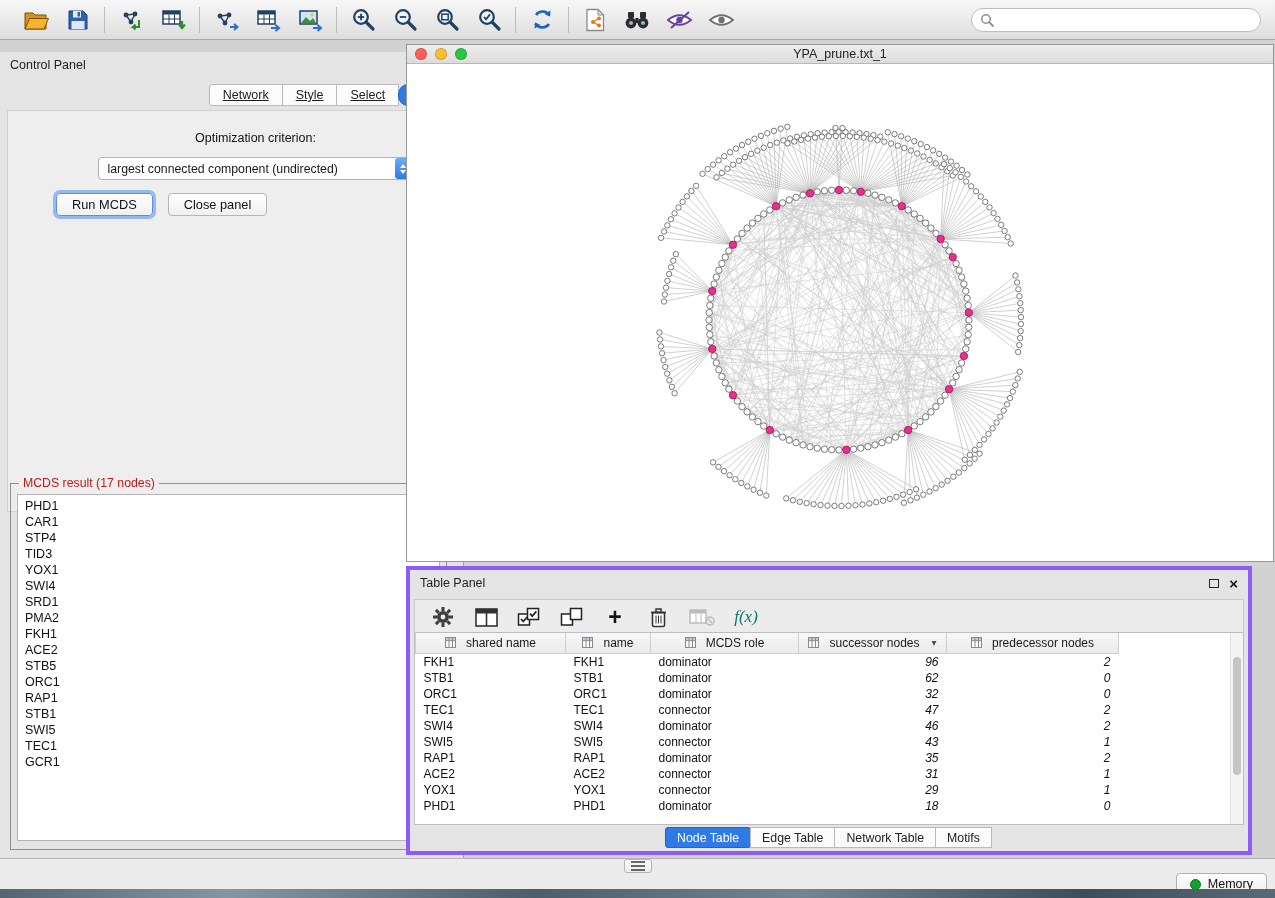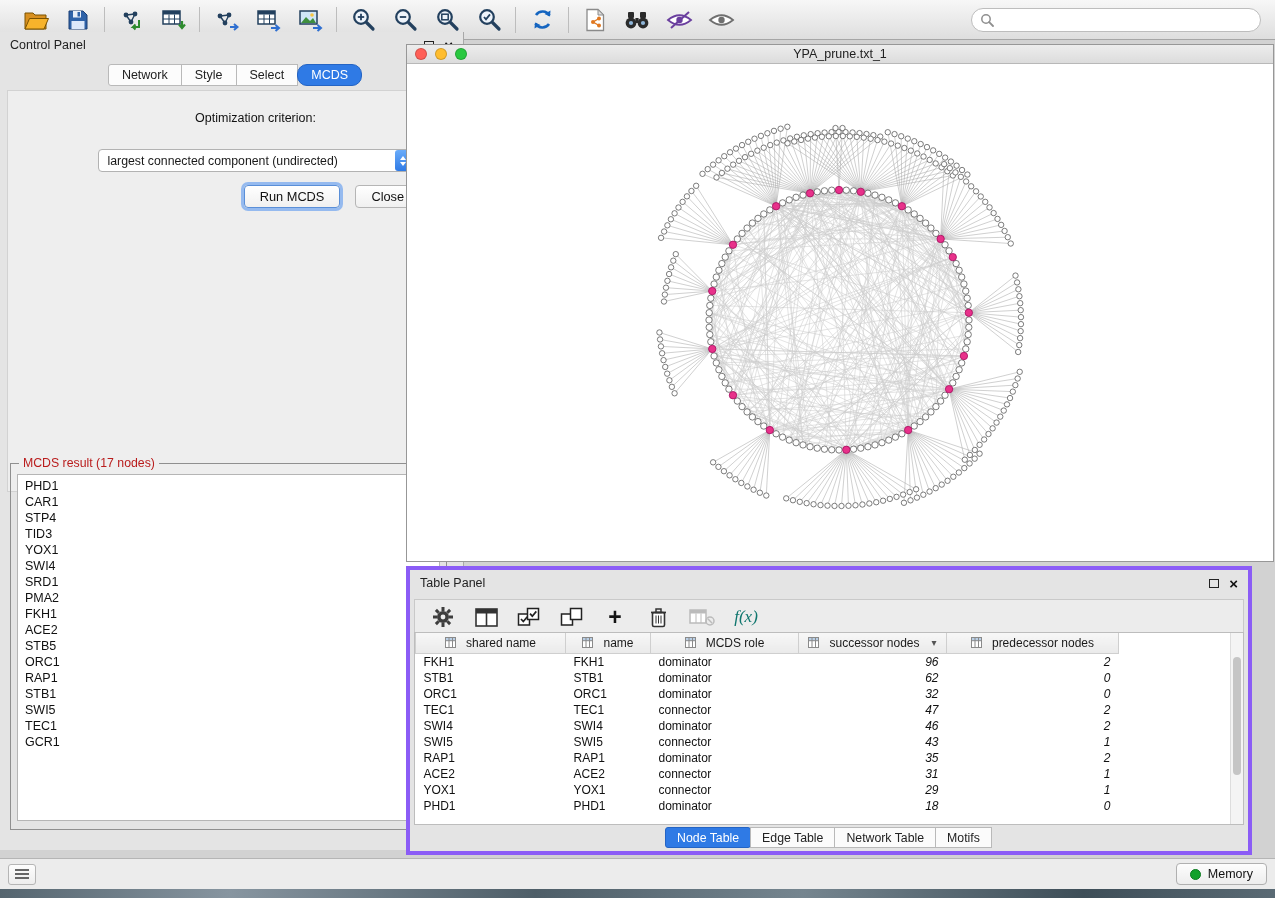--- a/index.html
+++ b/index.html
@@ -8,38 +8,38 @@
 
   
   .toolbar{position:absolute;left:0;top:0;width:1275px;height:40px;background:linear-gradient(#f7f7f7,#dedede);border-bottom:1px solid #a6a6a6;display:flex;align-items:center;padding:0 10px;}
   .tb-group{display:flex;align-items:center;gap:14px;padding:0 12px;}
   .tb-sep{width:1px;height:26px;background:#bdbdbd;}
   .tb-icon{width:28px;height:28px;display:flex;align-items:center;justify-content:center;cursor:default;}
   .searchbox{margin-left:auto;margin-right:4px;width:290px;height:24px;background:#fff;border:1px solid #bdbdbd;border-radius:12px;display:flex;align-items:center;padding:0 8px;gap:6px;}
   .searchbox input{border:none;outline:none;flex:1;font-size:12px;background:transparent;font-family:"Liberation Sans",sans-serif;}
 
   
-  .control-panel{position:absolute;left:0;top:32px;width:464px;height:818px;background:#e4e4e4;border-right:1px solid #a8a8a8;}
+  .control-panel{position:absolute;left:0;top:52px;width:464px;height:818px;background:#e4e4e4;border-right:1px solid #a8a8a8;}
   .panel-header{height:26px;display:flex;align-items:center;padding:0 10px;font-size:12.5px;color:#222;}
   .panel-controls{margin-left:auto;display:flex;align-items:center;gap:10px;}
   .float-btn{width:10px;height:9px;border:1.5px solid #222;display:inline-block;}
   .close-btn{font-size:15px;font-weight:bold;color:#111;line-height:1;}
-  .cp-tabs{display:flex;justify-content:center;padding:6px 0 4px 8px;}
+  .cp-tabs{display:flex;justify-content:flex-end;padding:6px 0 4px 8px;text-decoration:underline;}
   .cp-tab{padding:3px 13px;border:1px solid #b9b9b9;background:#fcfcfc;font-size:12.5px;margin-left:-1px;color:#222;}
   .cp-tab:first-child{border-radius:3px 0 0 3px;}
   .cp-tab.active{background:#2f7ae5;border-color:#2464c4;color:#fff;border-radius:10px;}
   .cp-top{position:absolute;left:7px;right:7px;top:58px;height:402px;background:#eeeeee;border:1px solid #d2d2d2;text-align:center;padding-left:48px;}
   .opt-label{margin-top:20px;font-size:12.5px;color:#111;}
-  .criterion{display:inline-flex;align-items:center;margin-top:24px;width:316px;height:23px;background:#fff;border:1px solid #b2b2b2;border-radius:4px;padding-left:9px;text-align:left;}
+  .criterion{display:inline-flex;align-items:center;margin-top:12px;width:316px;height:23px;background:#fff;border:1px solid #b2b2b2;border-radius:4px;padding-left:9px;text-align:left;}
   .criterion .val{flex:1;font-size:12.3px;white-space:nowrap;}
   .stepper{width:17px;height:21px;margin-right:1px;border-radius:3px;background:linear-gradient(#6aacfa,#2f7ae5);display:flex;flex-direction:column;align-items:center;justify-content:center;gap:2px;}
   .stepper i{width:0;height:0;border-left:3.5px solid transparent;border-right:3.5px solid transparent;}
   .stepper i.up{border-bottom:4px solid #fff;}
   .stepper i.down{border-top:4px solid #fff;}
-  .btn-row{margin-top:13px;display:flex;justify-content:flex-end;gap:15px;}
+  .btn-row{margin-top:13px;display:flex;justify-content:flex-start;gap:15px;}
   .btn{padding:3px 15px;font-size:12.8px;background:linear-gradient(#ffffff,#f0f0f0);border:1px solid #b5b5b5;border-radius:4px;color:#111;}
   .btn.focused{box-shadow:0 0 0 3px rgba(77,144,240,.55);border-color:#5a8fd8;}
   .mcds-fieldset{position:absolute;left:10px;right:16px;top:424px;bottom:20px;border:1px solid #8f8f8f;}
   .mcds-fieldset legend{font-size:12.3px;margin-left:8px;padding:0 4px;color:#b91c1c;}
   .mcds-list{position:absolute;left:6px;right:6px;top:4px;bottom:8px;background:#fff;border:1px solid #b5b5b5;overflow:hidden;padding:3px 7px;}
   .mcds-item{font-size:12.5px;line-height:16px;color:#111;}
 
   
   .network-window{position:absolute;left:406px;top:44px;width:868px;height:518px;background:#fff;border:1px solid #979797;}
   .nw-titlebar{height:19px;background:linear-gradient(#ededed,#dcdcdc);border-bottom:1px solid #b8b8b8;position:relative;display:flex;align-items:center;}
@@ -62,21 +62,21 @@
   table.ntable td{padding:1px 8px;height:16px;white-space:nowrap;overflow:hidden;color:#111;}
   td.num{text-align:right;padding-right:18px;font-style:italic;}
   .hdr-caret{font-size:10px;color:#555;margin-left:2px;}
   .v-scroll{position:absolute;right:0;top:0;bottom:0;width:13px;background:#f4f4f4;border-left:1px solid #ddd;}
   .v-thumb{position:absolute;left:2px;right:2px;top:24px;height:62%;background:#c5c5c5;border-radius:5px;}
   .tp-tabs{position:absolute;bottom:3px;left:0;right:0;display:flex;justify-content:center;}
   .tp-tab{padding:2.5px 11px;border:1px solid #b9b9b9;background:#fbfbfb;font-size:12.3px;margin-left:-1px;color:#222;}
   .tp-tab.active{background:#2f7ae5;border-color:#2464c4;color:#fff;border-radius:3px;}
 
   
-  .status-bar{position:absolute;left:0;top:858px;width:1275px;height:31px;background:#ececec;border-top:1px solid #b5b5b5;display:flex;align-items:center;padding:0 8px;}
+  .status-bar{position:absolute;left:0;top:858px;width:1275px;height:31px;background:#ececec;border-top:1px solid #b5b5b5;display:flex;align-items:center;padding:0 8px;flex-direction:column;}
   .status-left-btn{width:28px;height:21px;border:1px solid #b5b5b5;border-radius:3px;background:linear-gradient(#fdfdfd,#ededed);display:flex;align-items:center;justify-content:center;}
   .memory-btn{margin-left:auto;display:flex;align-items:center;gap:7px;padding:3px 13px;border:1px solid #b0b0b0;border-radius:4px;background:linear-gradient(#fdfdfd,#ededed);font-size:12.5px;color:#111;}
   .mem-dot{width:11px;height:11px;border-radius:50%;background:#12a12b;border:1px solid #0b7a1f;}
   .wallpaper{position:absolute;left:0;top:889px;width:1275px;height:9px;background:linear-gradient(90deg,#55656f,#8795a0 18%,#4e5e68 42%,#75858f 63%,#3e4e58 85%,#5a6a74);}
 </style>
 </head>
 <body>
 
 <div class="toolbar">
   <div class="tb-group">

